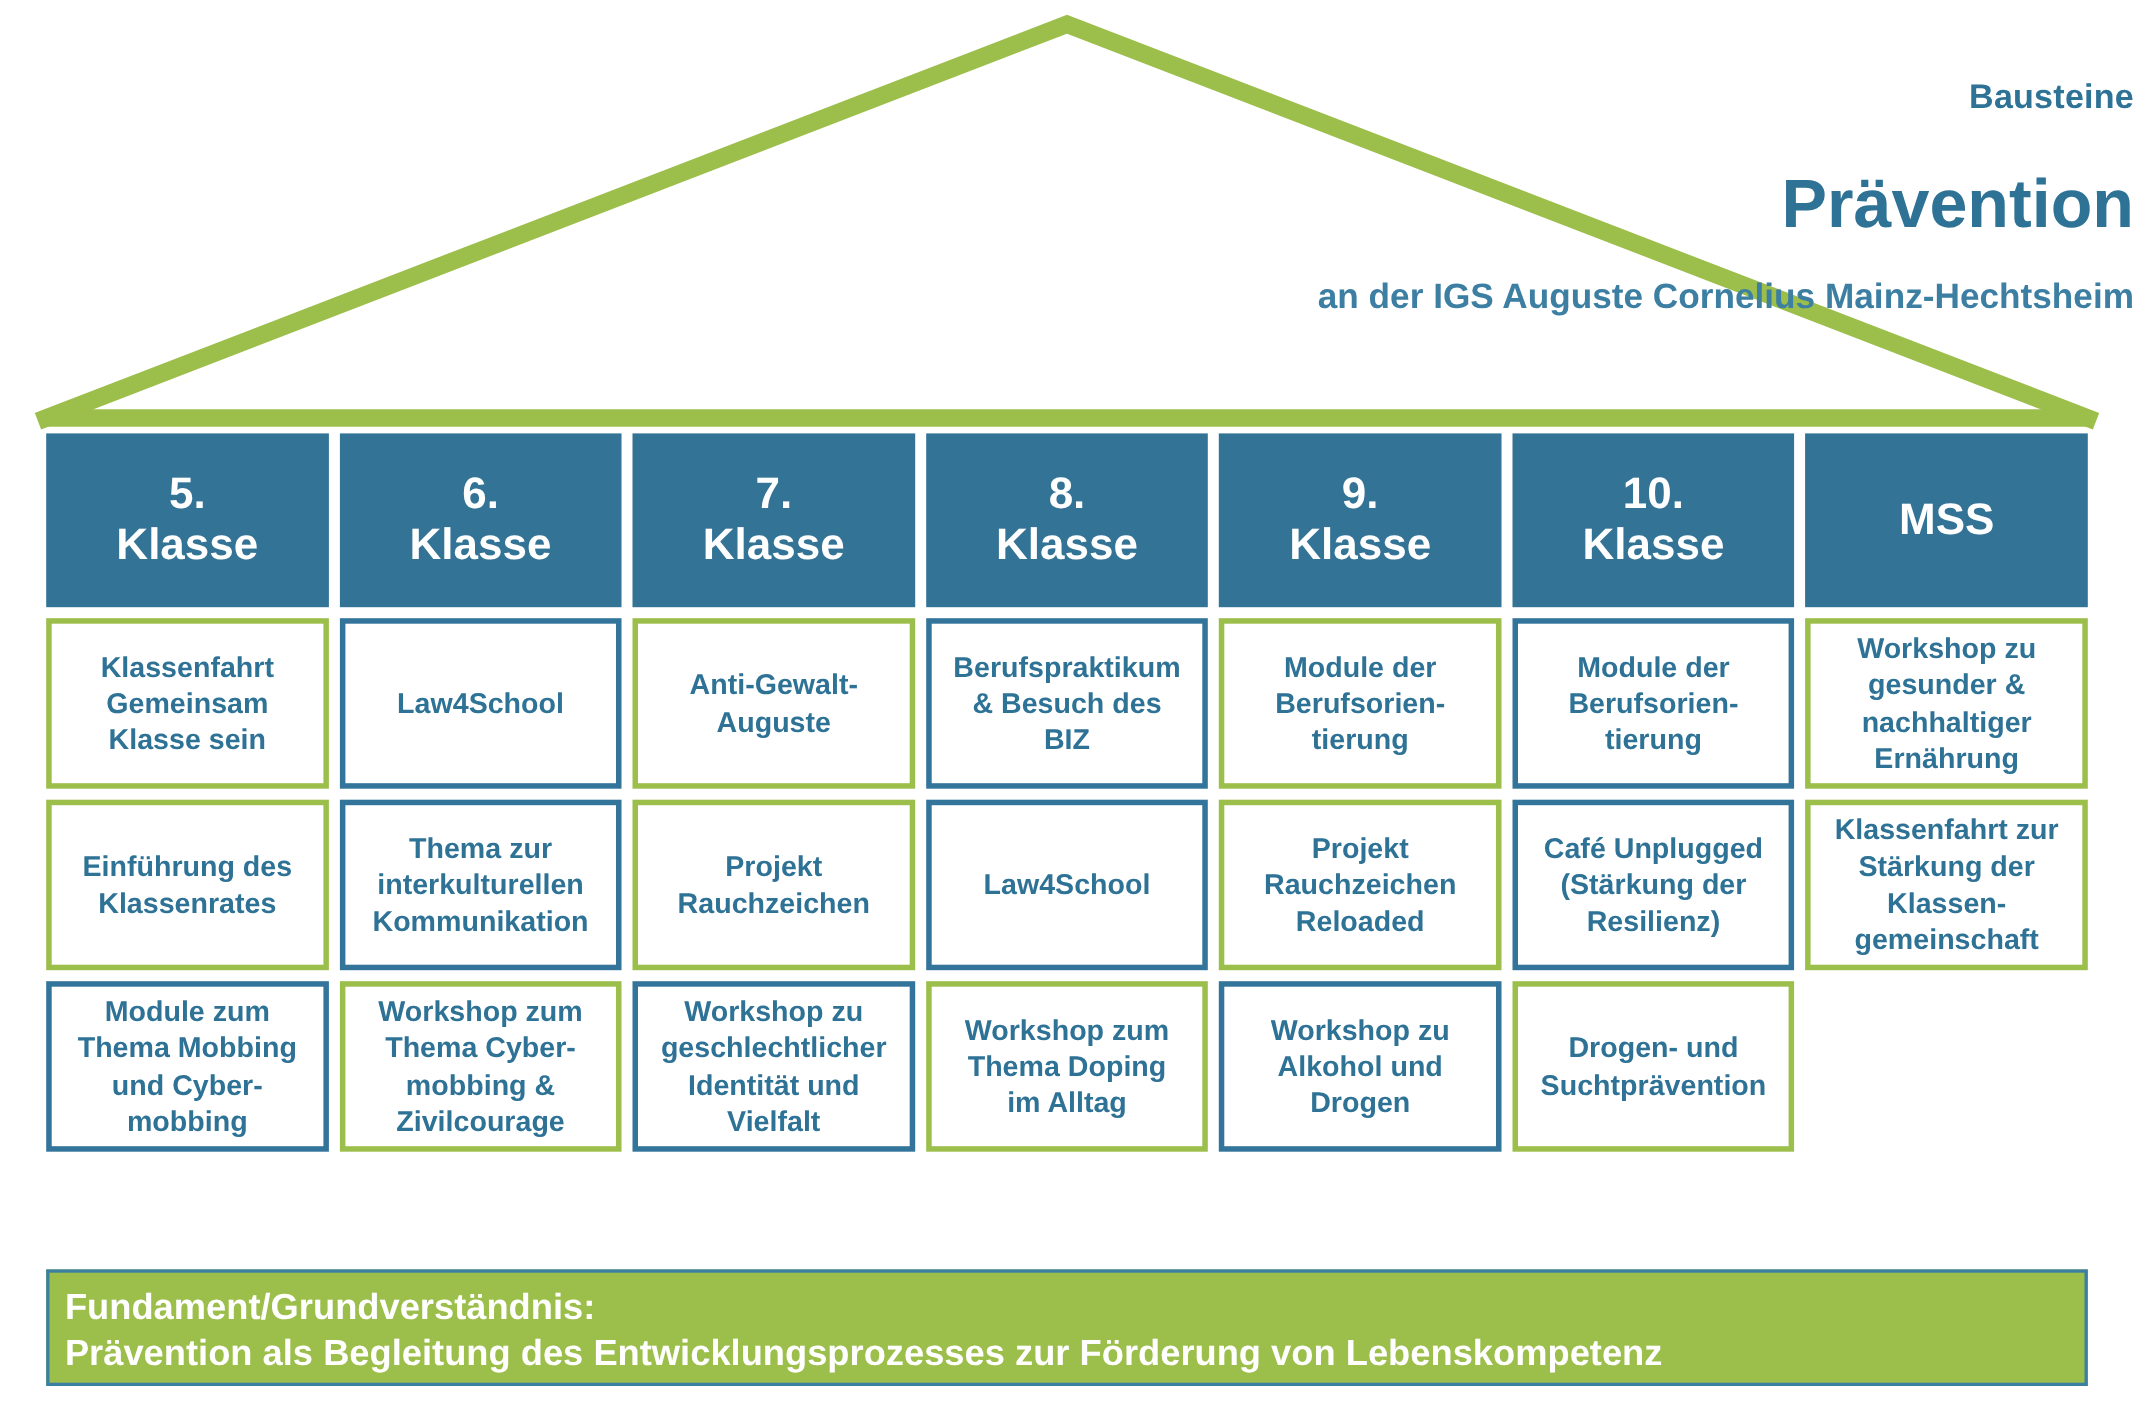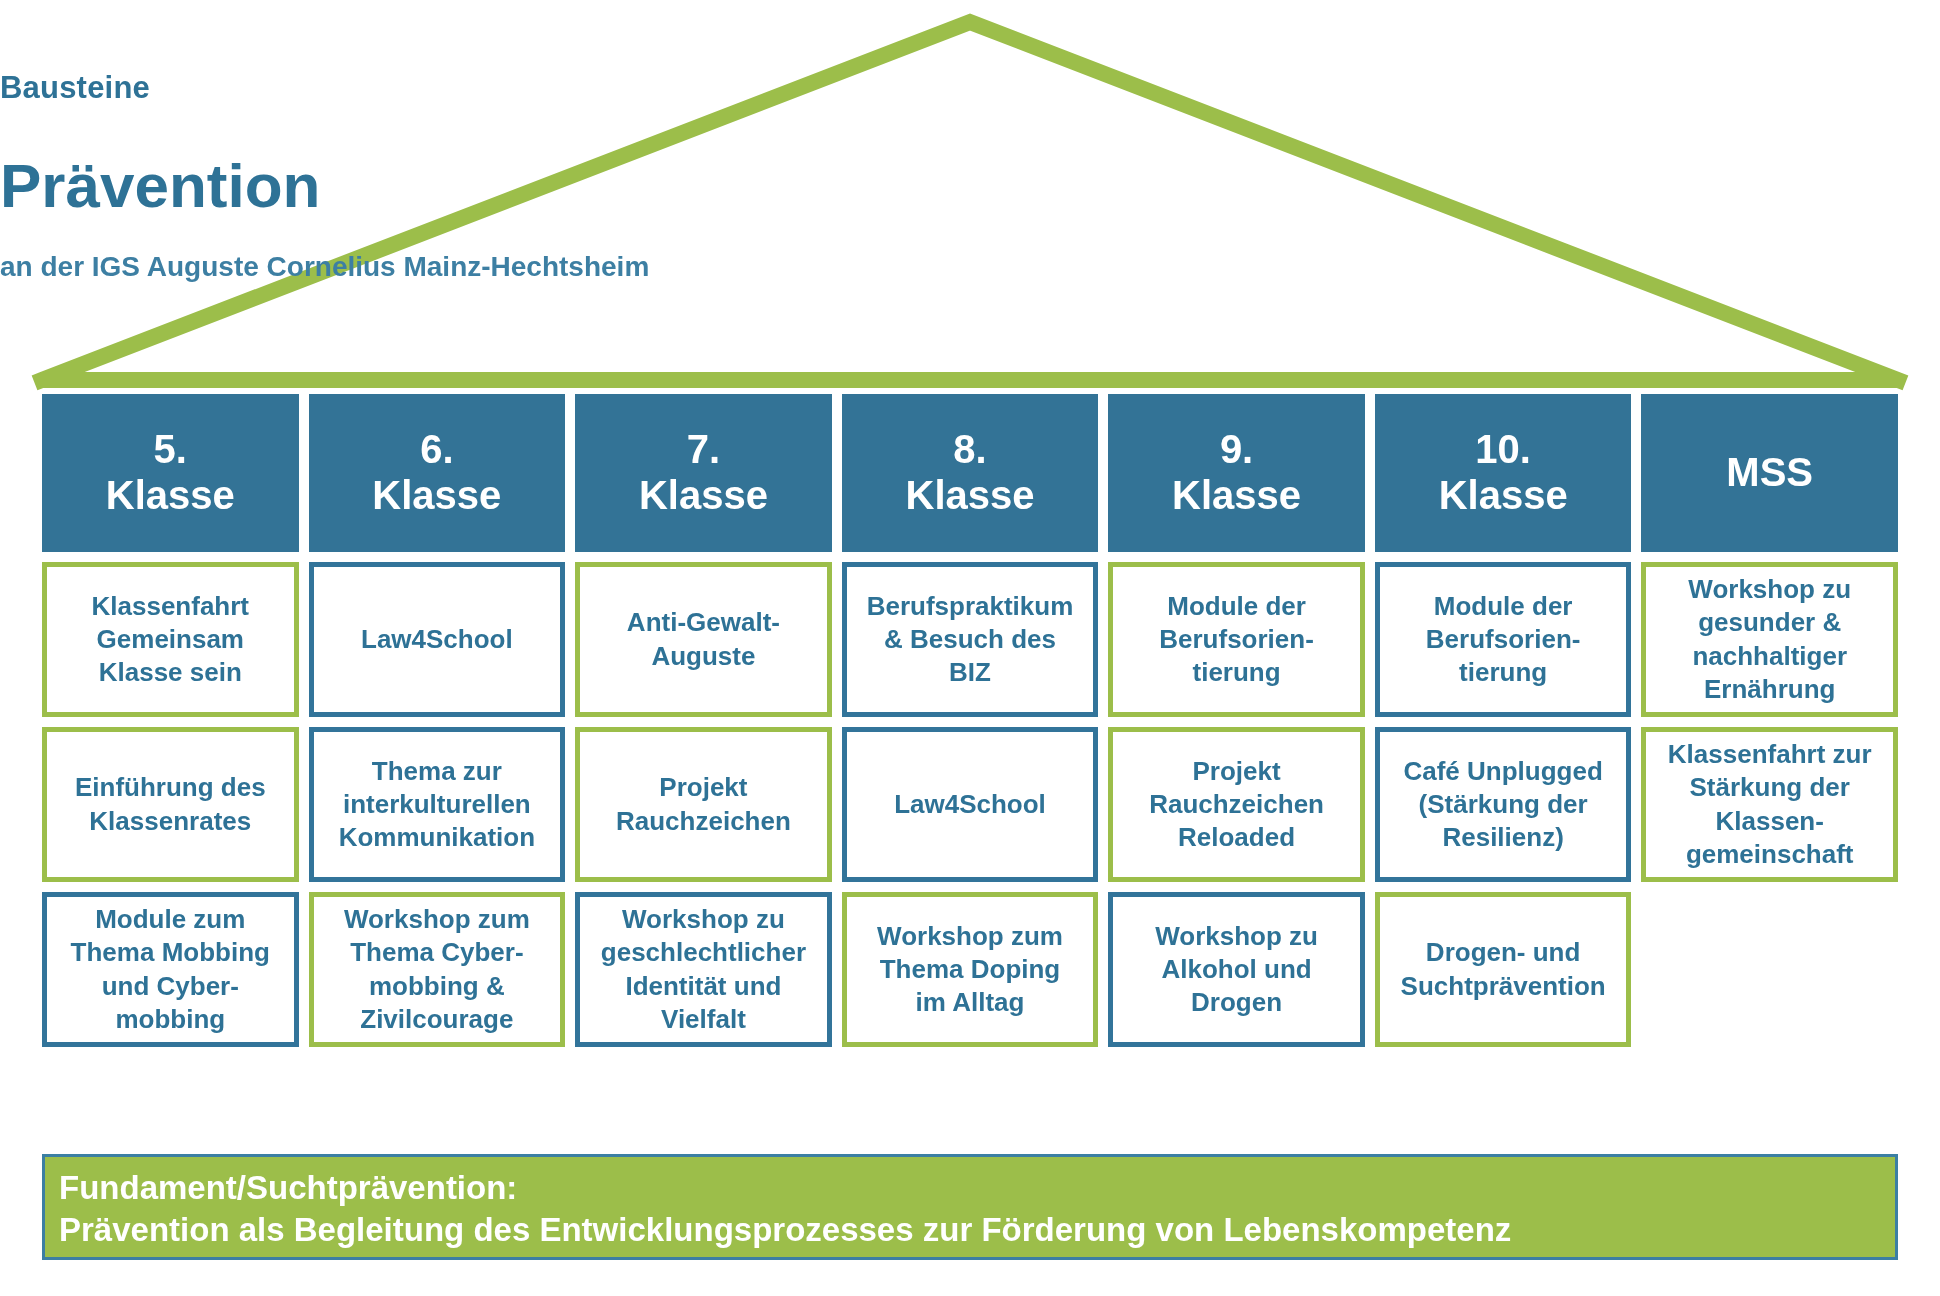--- a/index.html
+++ b/index.html
@@ -10,35 +10,35 @@
     overflow:hidden;
     position:relative;
   }
   .stage{position:absolute;left:0;top:0;width:1940px;height:1296px;}
 
   
   .roof{position:absolute;left:0;top:0;width:1940px;height:395px;}
   .roof svg{display:block;}
   .roof-text{
     position:absolute;left:0;top:0;width:1940px;height:395px;
-    display:flex;flex-direction:column;align-items:flex-start;
+    display:flex;flex-direction:column;align-items:flex-end;
     pointer-events:none;
   }
   .roof-kicker{
     margin-top:72px;
     font-size:31px;font-weight:bold;color:#2E7296;letter-spacing:.2px;
     line-height:1;
   }
   .roof-title{
     margin-top:52px;
     font-size:62px;font-weight:bold;color:#2E7296;line-height:1;
   }
   .roof-sub{
     margin-top:36px;
-    font-size:28px;font-weight:bold;color:#3D7FA3;line-height:1;
+    font-size:32px;font-weight:bold;color:#3D7FA3;line-height:1;
   }
 
   
   .grid{
     position:absolute;left:42px;top:394px;
     width:1856px;
     display:grid;
     grid-template-columns:repeat(7,1fr);
     column-gap:10px;
     row-gap:10px;
@@ -210,17 +210,17 @@
 Drogen</span>
       </div>
     <div class="cell">
         <span class="cell-text">Drogen- und
 Suchtprävention</span>
       </div>
 
   </div>
 
   <div class="footer">
-    <div class="footer-line">Fundament/Suchtprävention:</div>
+    <div class="footer-line">Fundament/Grundverständnis:</div>
     <div class="footer-line">Prävention als Begleitung des Entwicklungsprozesses zur Förderung von Lebenskompetenz</div>
   </div>
 
 </div>
 
 </body></html>

